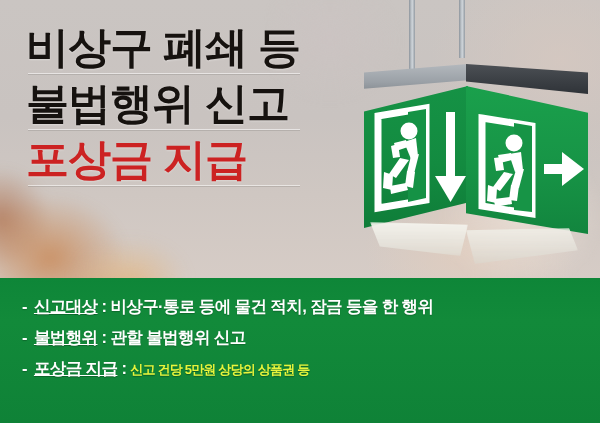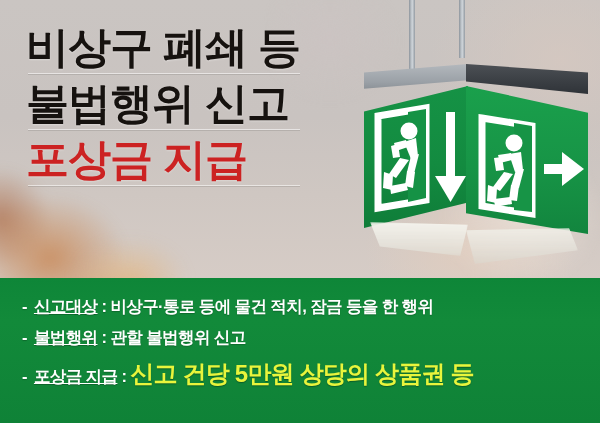--- a/index.html
+++ b/index.html
@@ -198,21 +198,21 @@
   .dash {
     color: #ffffff;
     margin-right: 7px;
     font-weight: bold;
   }
   .row-label { color: #ffffff; text-decoration: underline; }
   .row-sep { color: #ffffff; padding: 0 4px; }
   .row-value { color: #ffffff; text-align: right; }
   .row-value.hl {
     color: #e8f53c;
-    font-size: 24px;
+    font-size: 13px;
     letter-spacing: -0.8px;
     text-shadow: 0 1px 1px rgba(0,0,0,.3);
   }
   .info-row.last { margin-bottom: 0; }
 </style>
 </head>
 <body>
 
 <div class="banner">
 

